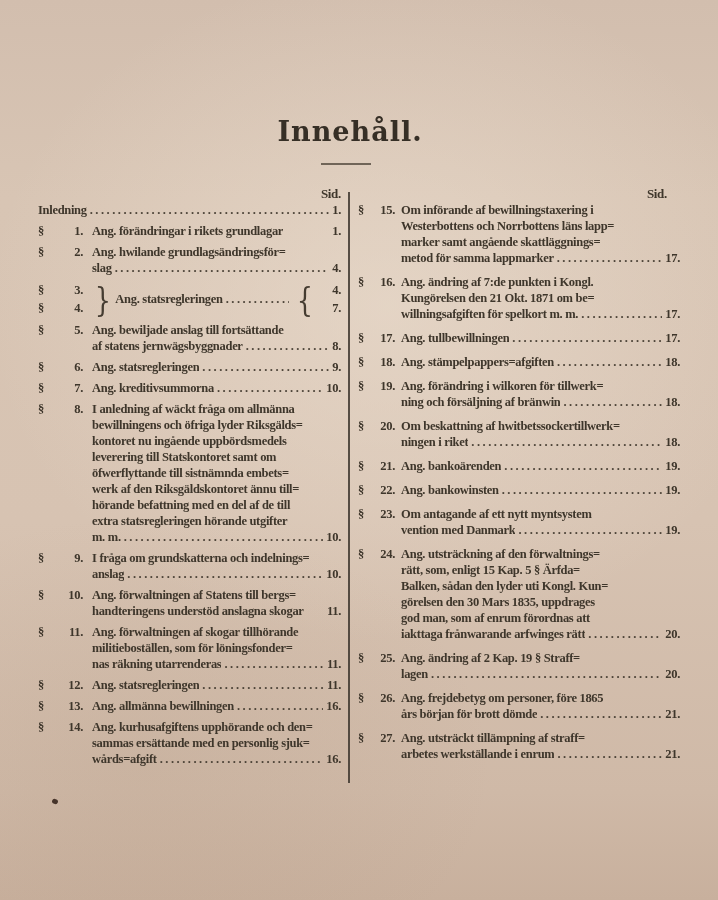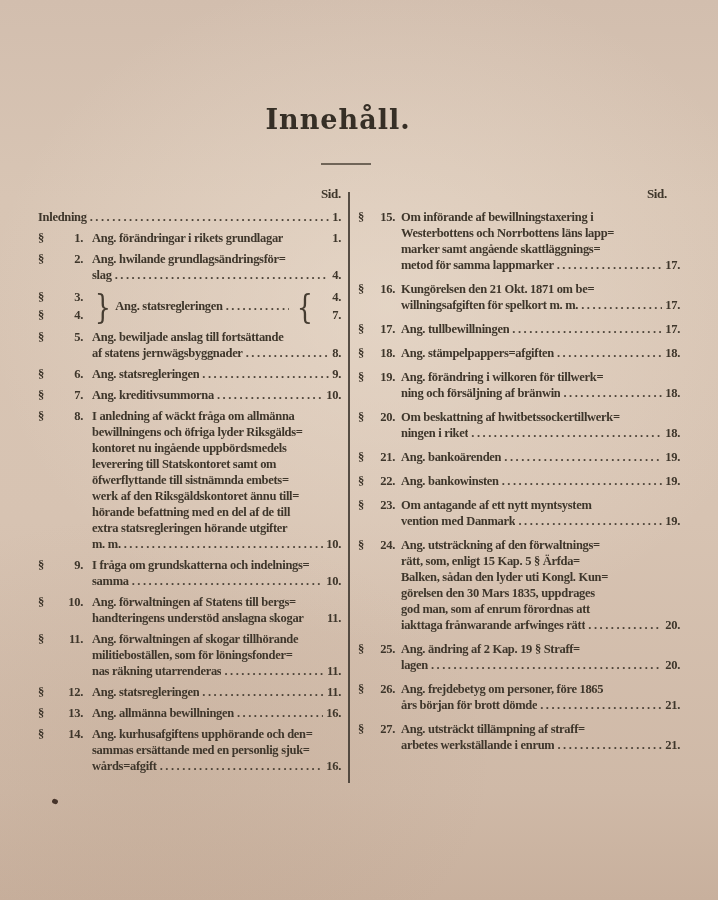--- a/index.html
+++ b/index.html
@@ -7,30 +7,30 @@
     width:718px;height:900px;overflow:hidden;position:relative;
     font-family:"Liberation Serif",serif;
     color:#3e362b;
     background:
       radial-gradient(ellipse 90% 60% at 54% 34%, rgba(240,228,214,.50), rgba(240,228,214,0) 62%),
       radial-gradient(ellipse 70% 40% at 20% 85%, rgba(150,120,95,.10), rgba(150,120,95,0) 70%),
       linear-gradient(180deg,#d2beae 0%,#d8c5b4 22%,#d7c3b2 58%,#cfb9a7 88%,#c8b09d 100%);
   }
   .page{position:absolute;inset:0;}
   .title{
-    position:absolute;top:104px;left:0;width:676px;margin:0;
+    position:absolute;top:104px;left:0;width:676px;margin:12px;
     text-align:center;font-family:"DejaVu Serif",serif;
     font-size:27px;font-weight:bold;letter-spacing:1px;color:#362f26;
   }
   .rule{position:absolute;top:163px;left:321px;width:50px;height:2px;background:#4b4137;opacity:.75;}
   .divider{position:absolute;top:192px;left:348px;width:2px;height:591px;background:#3d362e;opacity:.85;}
   .col{position:absolute;top:186px;font-size:12.5px;font-weight:bold;letter-spacing:-0.3px;}
   .col-left{left:38px;width:303px;}
   .col-right{left:358px;width:322px;}
-  .sid{text-align:right;line-height:16px;margin-bottom:7px;font-size:13px;}
+  .sid{text-align:right;line-height:16px;font-size:13px;}
   .col-right .sid{padding-right:13px;}
   .entry{display:flex;margin-bottom:5px;}
   .col-right .entry{margin-bottom:8px;}
   .sec{width:54px;flex:none;display:flex;box-sizing:border-box;padding-right:9px;line-height:16px;}
   .col-right .sec{width:43px;padding-right:6px;}
   .sec .num{margin-left:auto;}
   .body{flex:1;min-width:0;}
   .line{line-height:16px;white-space:nowrap;overflow:hidden;}
   .lastline{display:flex;align-items:baseline;line-height:16px;}
   .ltext{white-space:nowrap;flex:none;max-width:100%;overflow:hidden;}
@@ -178,21 +178,21 @@
           </div>
         </div>
         <div class="entry">
           <div class="sec">
             <span>§</span>
             <span class="num">9.</span>
           </div>
           <div class="body">
             <div class="line">I fråga om grundskatterna och indelnings=</div>
             <div class="lastline">
-              <span class="ltext">samma</span>
+              <span class="ltext">anslag</span>
               <span class="leader dotted"></span>
               <span class="page-num">10.</span>
             </div>
           </div>
         </div>
         <div class="entry">
           <div class="sec">
             <span>§</span>
             <span class="num">10.</span>
           </div>
@@ -282,20 +282,21 @@
               <span class="page-num">17.</span>
             </div>
           </div>
         </div>
         <div class="entry">
           <div class="sec">
             <span>§</span>
             <span class="num">16.</span>
           </div>
           <div class="body">
+            <div class="line">Ang. ändring af 7:de punkten i Kongl.</div>
             <div class="line">Kungörelsen den 21 Okt. 1871 om be=</div>
             <div class="lastline">
               <span class="ltext">willningsafgiften för spelkort m. m.</span>
               <span class="leader dotted"></span>
               <span class="page-num">17.</span>
             </div>
           </div>
         </div>
         <div class="entry">
           <div class="sec">

